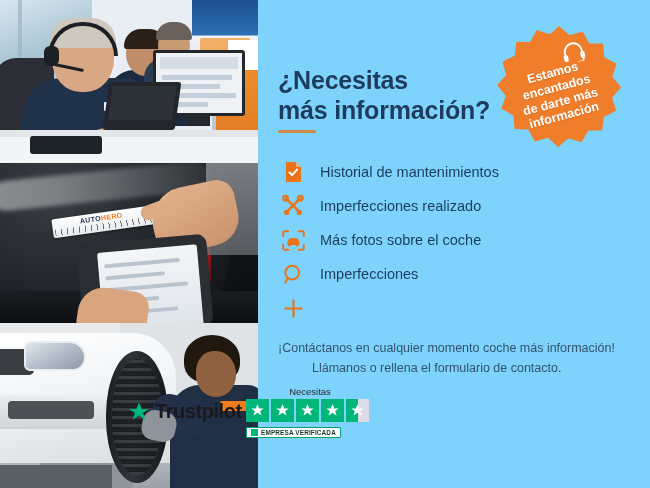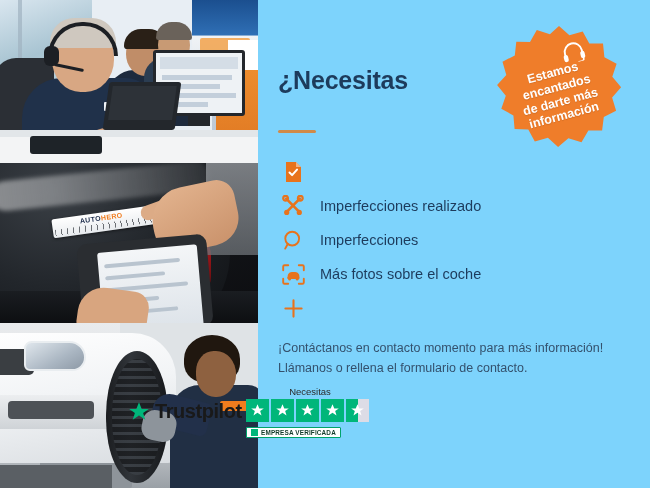--- a/index.html
+++ b/index.html
@@ -130,21 +130,21 @@
 
   
   .features{position:absolute;left:20px;top:156px;width:330px;}
   .feat{display:flex;align-items:center;height:32px;margin-bottom:2px;}
   .feat-icon{width:30px;height:28px;display:flex;align-items:center;justify-content:center;flex:0 0 30px;}
   .feat-label{font-size:14.5px;color:#1d3b5c;margin-left:12px;white-space:nowrap;}
 
   
   .contact{position:absolute;left:20px;top:325px;width:360px;
      font-size:12.5px;line-height:1.65;color:#34516d;}
-  .contact .l2{display:block;}
+  .contact .l2{display:block;margin-left:34px;}
 
   
   .tp{position:absolute;left:128px;top:386px;width:250px;height:62px;}
   .tp-logo{position:absolute;left:0;top:14px;display:flex;align-items:center;gap:5px;}
   .tp-star{width:22px;height:22px;}
   .tp-word{font-size:20px;font-weight:bold;color:#191919;letter-spacing:-.45px;}
   .tp-right{position:absolute;left:118px;top:0;width:128px;}
   .tp-excelente{font-size:9.5px;color:#2b2b2b;text-align:center;margin-bottom:2px;}
   .tp-stars{display:flex;gap:2px;}
   .tp-box{width:23px;height:23px;background:#00b67a;display:flex;align-items:center;justify-content:center;}
@@ -260,59 +260,51 @@
         <div class="p3-hair"></div>
         <div class="p3-face"></div>
       </div>
     </div>
   </div>
 
   <div class="content">
 
     <h1 class="headline">
       <span>¿Necesitas</span>
+      <span class="l2">más información?</span>
     </h1>
     <div class="rule"></div>
 
     <div class="features">
 
       <div class="feat">
         <span class="feat-icon">
           <svg width="19" height="22" viewBox="0 0 19 22">
             <path d="M2 1h10l5 5v15H2z" fill="#e8731c"></path>
             <path d="M12 1l5 5h-5z" fill="#ffffff" opacity=".45"></path>
             <path d="M5.5 11.5l2.6 2.6L13 8.6" stroke="#ffffff" stroke-width="2" fill="none" stroke-linecap="round" stroke-linejoin="round"></path>
           </svg>
         </span>
+        <span class="feat-label">Historial de mantenimientos</span>
       </div>
 
       <div class="feat">
         <span class="feat-icon">
           <svg width="22" height="22" viewBox="0 0 22 22">
             <g stroke="#e8731c" stroke-width="2.6" stroke-linecap="round" fill="none">
               <path d="M4.2 3.6 L16.5 16.2"></path>
               <path d="M17.8 3.6 L5.5 16.2"></path>
             </g>
             <circle cx="3.6" cy="3.2" r="2.4" fill="none" stroke="#e8731c" stroke-width="2.2"></circle>
             <circle cx="18.3" cy="3.2" r="2.4" fill="none" stroke="#e8731c" stroke-width="2.2"></circle>
             <circle cx="17.3" cy="17.4" r="2.6" fill="#e8731c"></circle>
             <circle cx="4.7" cy="17.4" r="2.6" fill="#e8731c"></circle>
           </svg>
         </span>
         <span class="feat-label">Imperfecciones realizado</span>
-      </div>
-
-      <div class="feat">
-        <span class="feat-icon">
-          <svg width="21" height="21" viewBox="0 0 21 21">
-            <circle cx="9.2" cy="8.6" r="6.9" fill="none" stroke="#e8731c" stroke-width="1.9"></circle>
-            <path d="M4.6 14.2 L2.2 18.6" stroke="#e8731c" stroke-width="1.9" stroke-linecap="round"></path>
-          </svg>
-        </span>
-        <span class="feat-label">Imperfecciones</span>
       </div>
 
       <div class="feat">
         <span class="feat-icon">
           <svg width="23" height="21" viewBox="0 0 23 21">
             <g stroke="#e8731c" stroke-width="1.9" fill="none" stroke-linecap="round">
               <path d="M1.2 6.2V2.6c0-.8.6-1.4 1.4-1.4h3.6"></path>
               <path d="M21.8 6.2V2.6c0-.8-.6-1.4-1.4-1.4h-3.6"></path>
               <path d="M1.2 14.8v3.6c0 .8.6 1.4 1.4 1.4h3.6"></path>
               <path d="M21.8 14.8v3.6c0 .8-.6 1.4-1.4 1.4h-3.6"></path>
@@ -322,28 +314,38 @@
             <circle cx="7.6" cy="15.3" r="1.3" fill="#e8731c"></circle>
             <circle cx="15.2" cy="15.3" r="1.3" fill="#e8731c"></circle>
           </svg>
         </span>
         <span class="feat-label">Más fotos sobre el coche</span>
       </div>
 
       <div class="feat">
         <span class="feat-icon">
           <svg width="21" height="21" viewBox="0 0 21 21">
+            <circle cx="9.2" cy="8.6" r="6.9" fill="none" stroke="#e8731c" stroke-width="1.9"></circle>
+            <path d="M4.6 14.2 L2.2 18.6" stroke="#e8731c" stroke-width="1.9" stroke-linecap="round"></path>
+          </svg>
+        </span>
+        <span class="feat-label">Imperfecciones</span>
+      </div>
+
+      <div class="feat">
+        <span class="feat-icon">
+          <svg width="21" height="21" viewBox="0 0 21 21">
             <path d="M10.5 2.4v16.2M2.4 10.5h16.2" stroke="#e8731c" stroke-width="2.1" stroke-linecap="round"></path>
           </svg>
         </span>
       </div>
     </div>
 
     <p class="contact">
-      <span>¡Contáctanos en contacto momento para más información!</span>
+      <span>¡Contáctanos en cualquier momento coche más información!</span>
       <span class="l2">Llámanos o rellena el formulario de contacto.</span>
     </p>
   </div>
 
   <div class="badge">
     <svg viewBox="0 0 128 128">
       <path d="M64 4
         L74.4 13.2 L87.7 9.4 L94.3 21.5 L108 21.6 L109.4 35.3 L121.6 41.7
         L117.3 54.8 L126.1 65.3 L117.1 75.6 L121.1 88.8 L108.8 94.9
         L107.1 108.6 L93.4 108.4 L86.5 120.3 L73.4 116.2 L63.1 124.9

